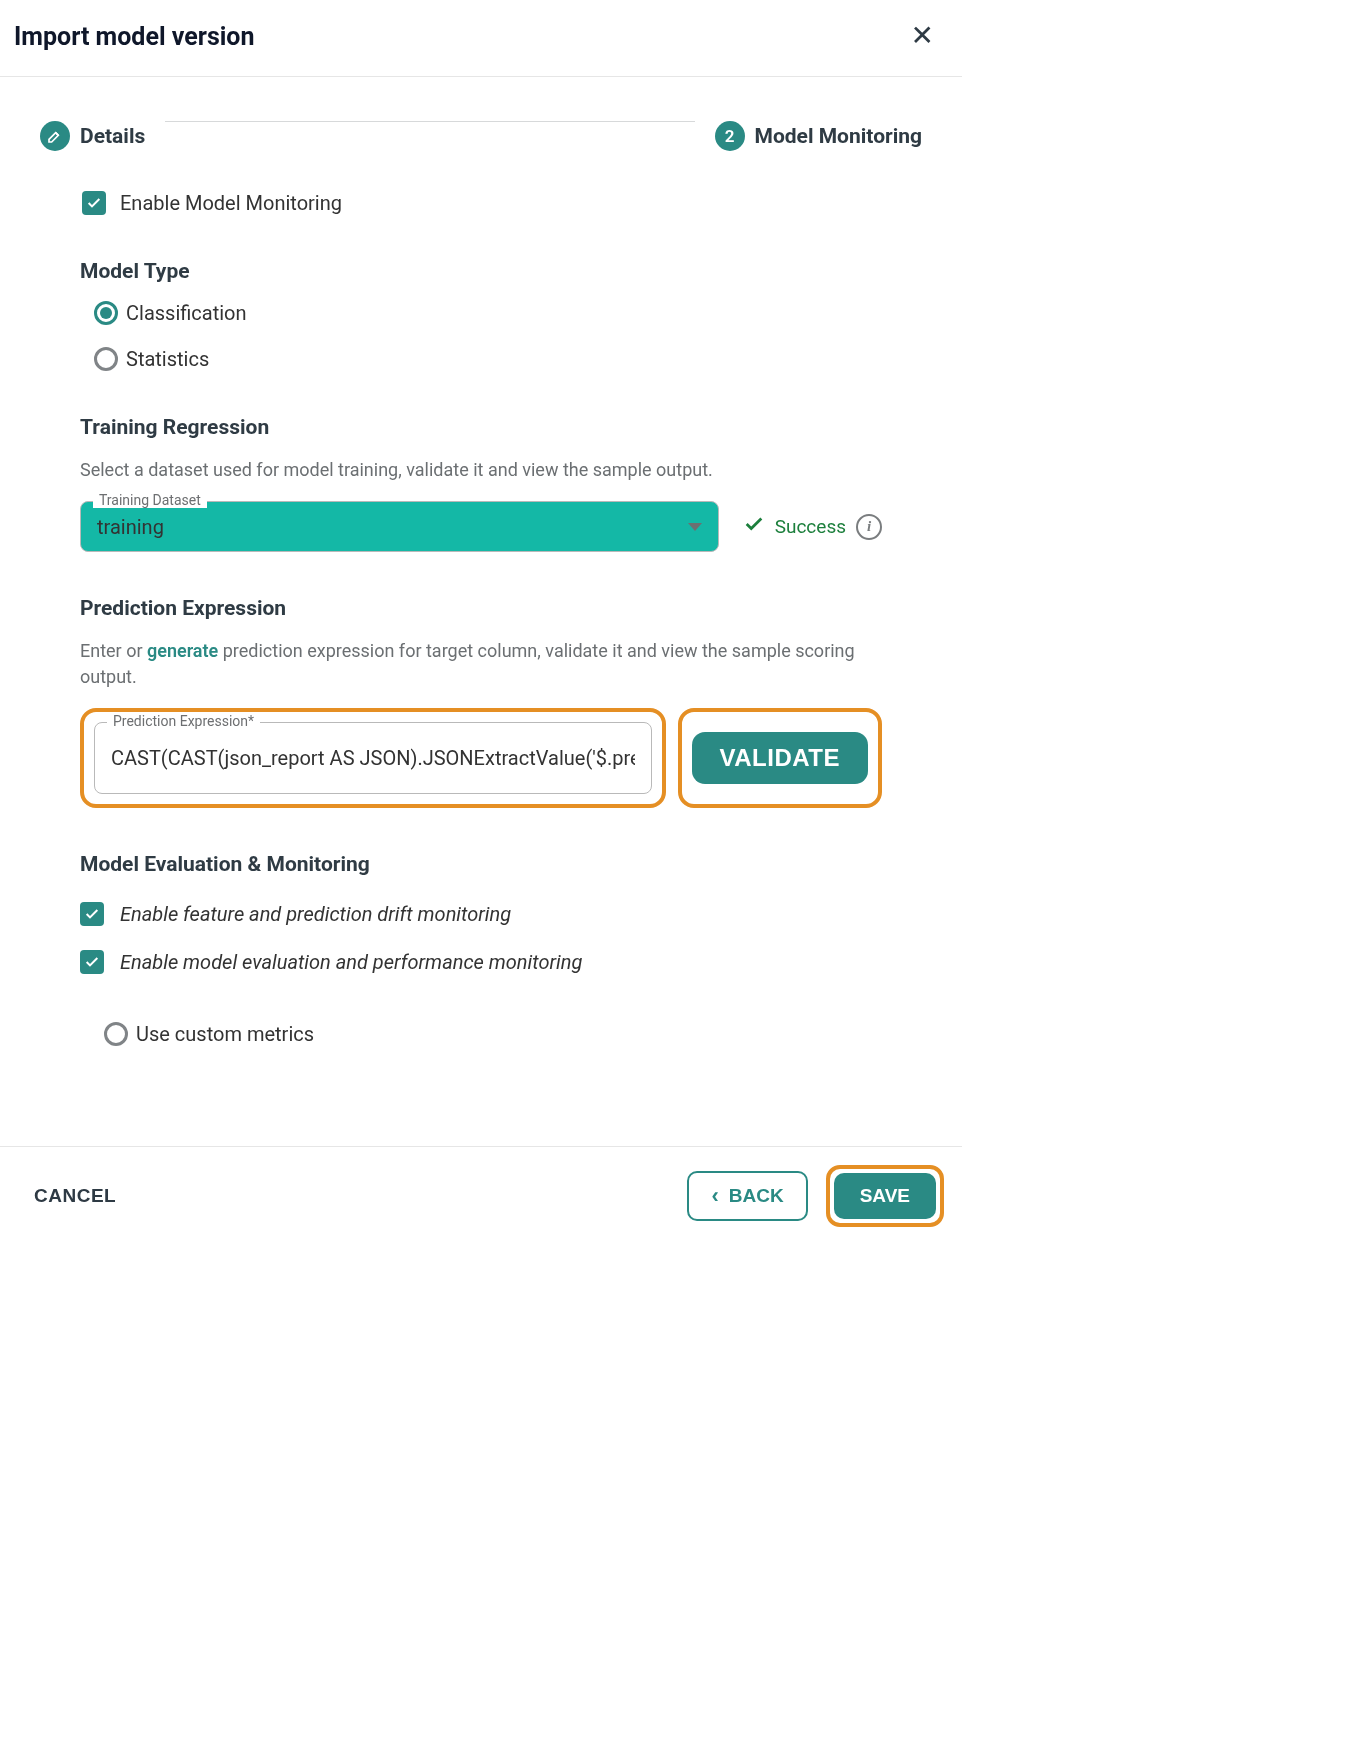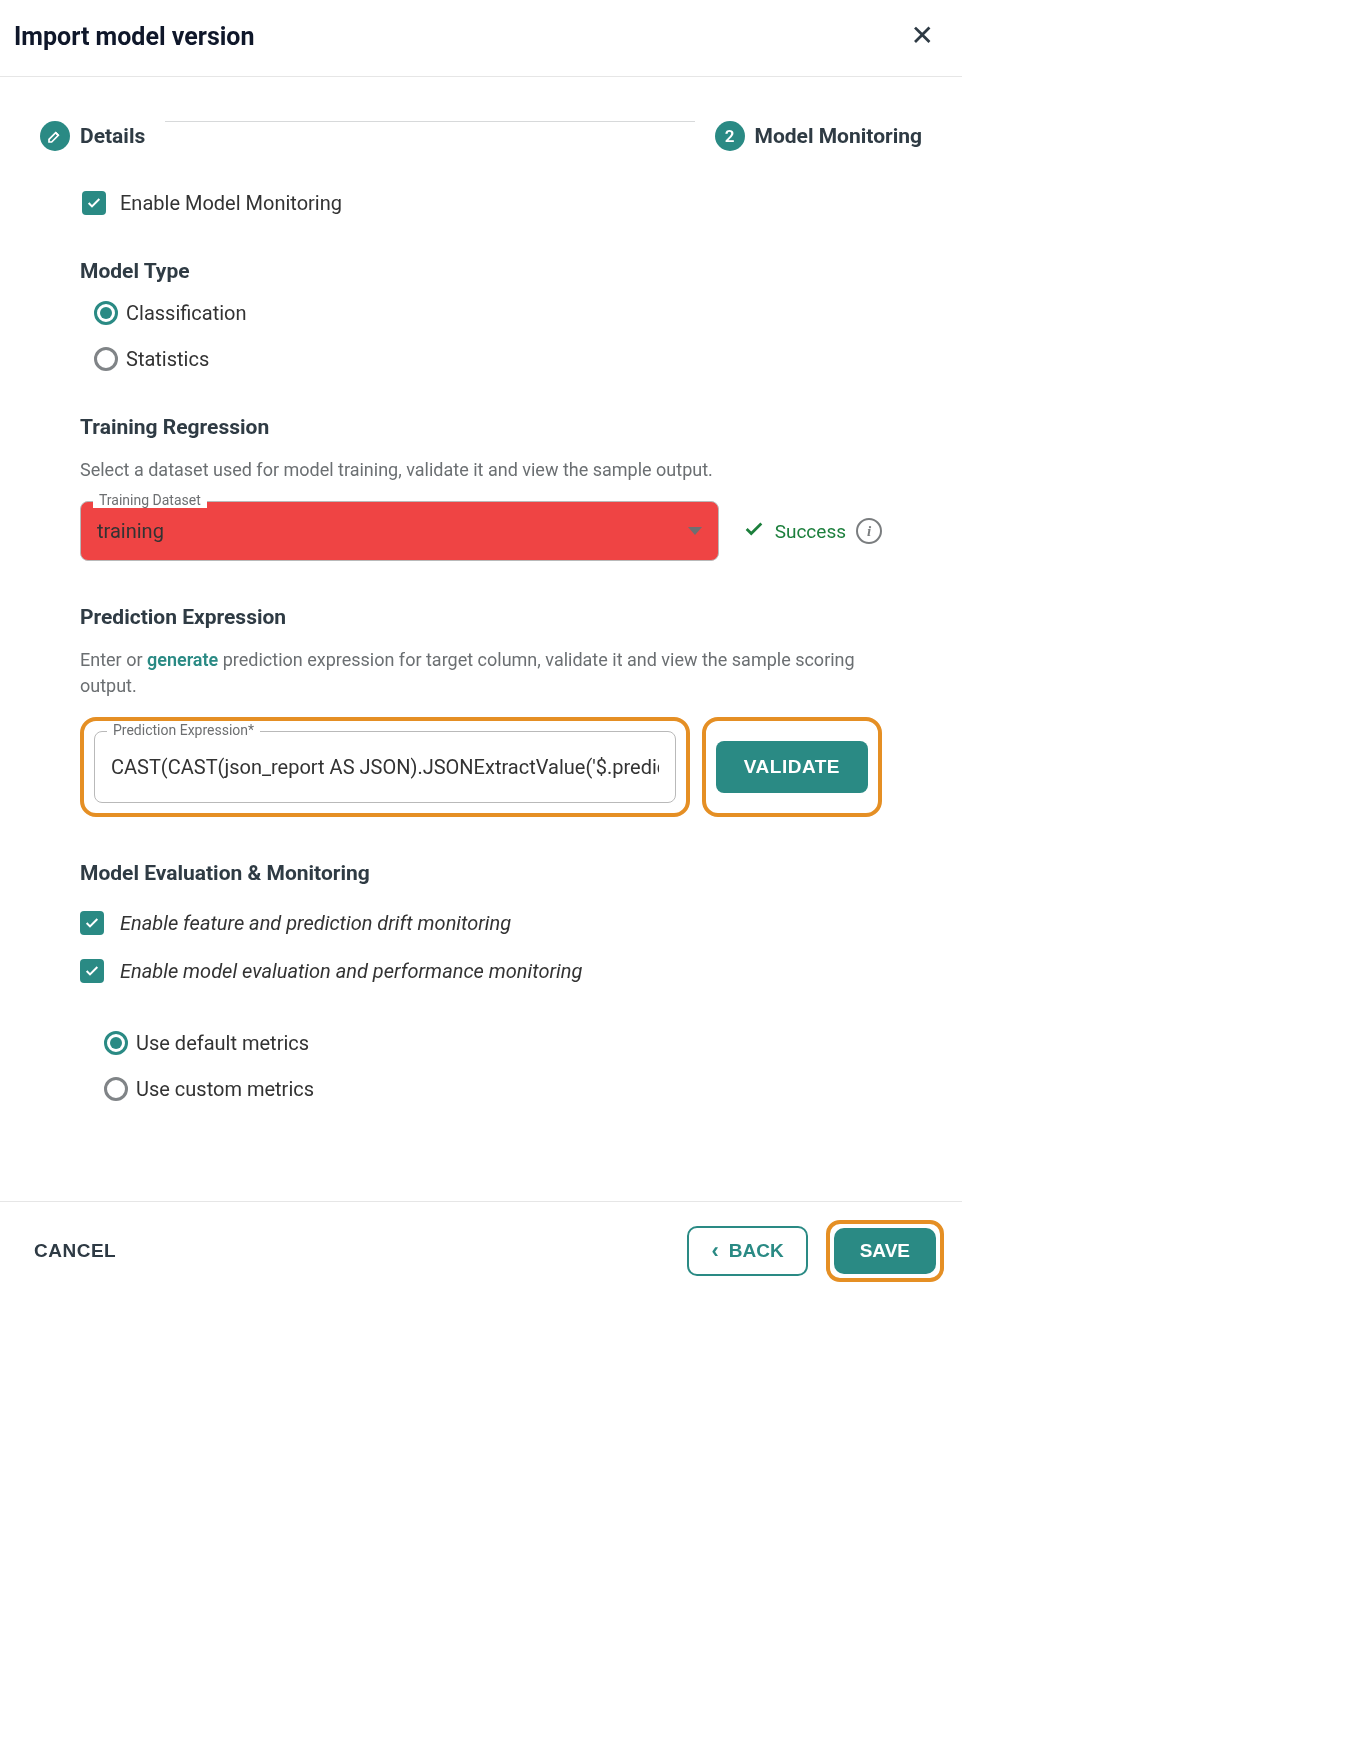--- a/index.html
+++ b/index.html
@@ -75,23 +75,23 @@
   .radio-label { font-size: 20px; color: #333; }
 
   .field-wrap {
     position: relative;
     margin: 0 40px 44px 40px;
     display: flex; align-items: center; gap: 24px;
   }
   .outlined {
     position: relative; flex: 1;
     border: 1.5px solid #b9b9b9; border-radius: 8px;
-    height: 60px; display: flex; align-items: center;
+    height: 51px; display: flex; align-items: center;
     padding: 0 46px 0 16px;
-    background: #ef4444;
+    background: #14b8a6;
   }
   .outlined .notch {
     position: absolute; top: -10px; left: 12px;
     background: #fff; padding: 0 6px;
     font-size: 14px; color: #6d6f71;
   }
   .outlined .value {
     font-size: 20px; color: #333; white-space: nowrap; overflow: hidden;
     border: none; outline: none; width: 100%; background: transparent;
     font-family: inherit;
@@ -133,22 +133,22 @@
     background: #fff; padding: 0 6px;
     font-size: 14px; color: #6d6f71;
   }
   .pe-input-shell .value {
     font-size: 20px; color: #333; white-space: nowrap; overflow: hidden;
     border: none; outline: none; width: 100%; background: transparent;
     font-family: inherit;
   }
   .validate-btn {
     background: #2a8a84; color: #fff; font-weight: 700;
-    font-size: 19px; letter-spacing: 0.5px;
-    border: none; border-radius: 8px;
+    font-size: 24px; letter-spacing: 0.5px;
+    border: none; border-radius: 13px;
     padding: 0 28px; height: 52px; cursor: pointer;
   }
 
   .eval-section { margin: 0 40px 40px 40px; }
   .eval-title { font-size: 21px; font-weight: 700; color: #2f3b44; margin-bottom: 26px; }
   .eval-checks { display: flex; flex-direction: column; gap: 24px; }
   .eval-row { display: flex; align-items: center; gap: 16px; font-style: italic; }
   .sub-radio-col { display: flex; flex-direction: column; gap: 22px; padding-left: 24px; margin-top: 24px; }
 
   .footer {
@@ -280,26 +280,20 @@
         <div class="eval-row">
           <div class="checkbox">
             <svg viewBox="0 0 24 24">
                 <polyline points="4 12 9 17 20 6"></polyline>
               </svg>
           </div>
           <span class="chk-label">Enable model evaluation and performance monitoring</span>
         </div>
         <div class="sub-radio-col">
           <div class="radio-row">
-            <span class="radio-outer">
-                <span class="radio-inner"></span>
-              </span>
-            <span class="radio-label">Use default metrics</span>
-          </div>
-          <div class="radio-row">
             <span class="radio-outer off"></span>
             <span class="radio-label">Use custom metrics</span>
           </div>
         </div>
       </div>
     </div>
 
   </div>
 
   <div class="footer">

